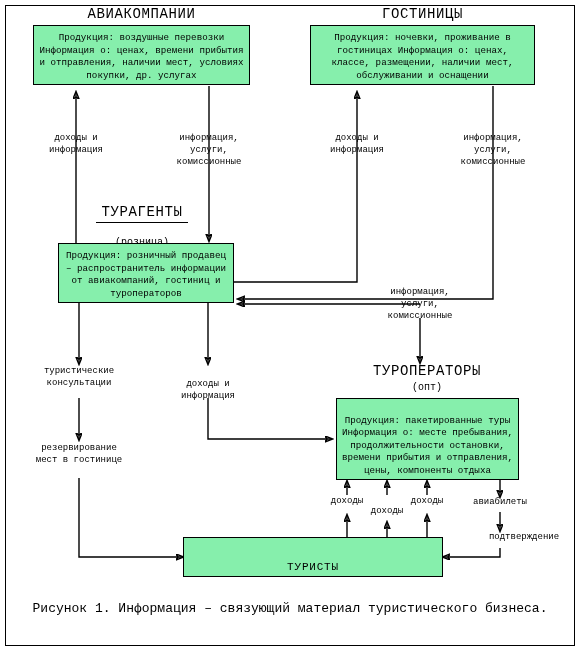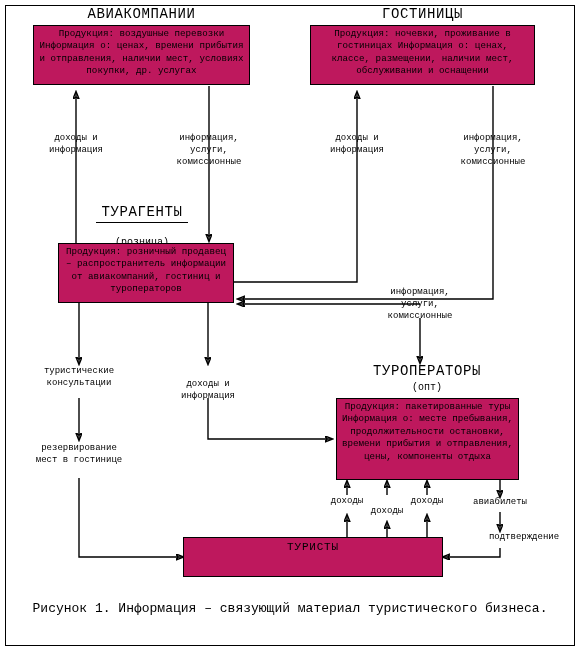--- a/index.html
+++ b/index.html
@@ -35,23 +35,23 @@
   .sub {
     position: absolute;
     text-align: center;
     font-size: 10px;
     white-space: nowrap;
   }
   .box {
     position: absolute;
     border: 1.5px solid #000;
     box-sizing: border-box;
-    background: #be185d;
+    background: #86efac;
     display: flex;
-    align-items: flex-start;
+    align-items: flex-end;
     justify-content: center;
     text-align: center;
     font-size: 9.2px;
     line-height: 12.4px;
     padding: 2px 4px;
   }
   .box-big {
     font-size: 11px;
     line-height: 14px;
     letter-spacing: 0.8px;

